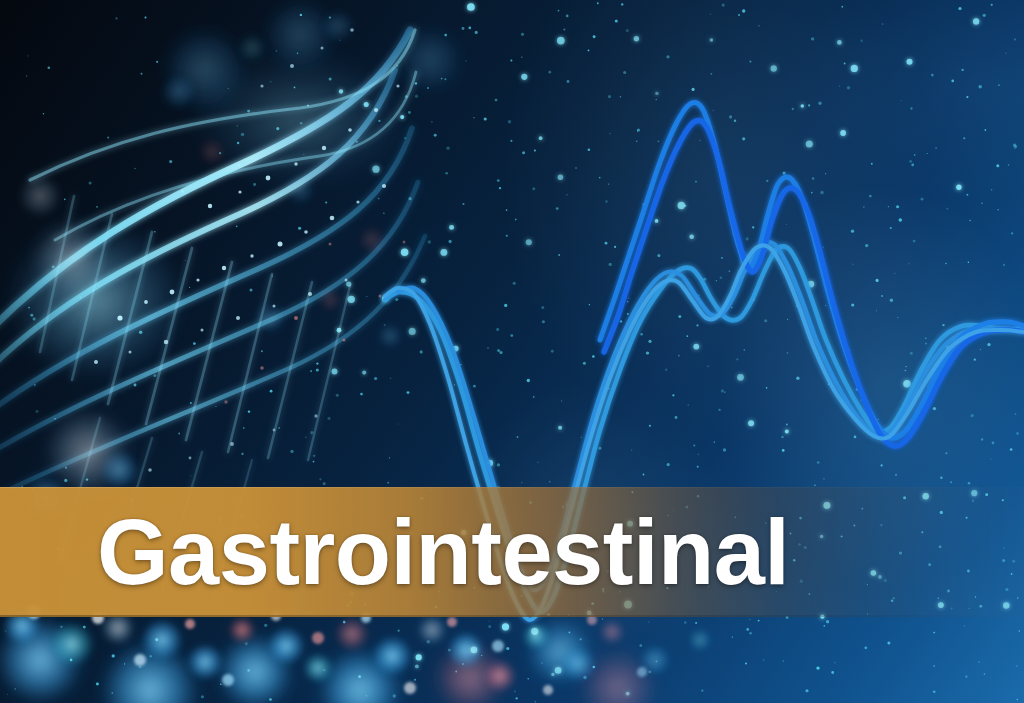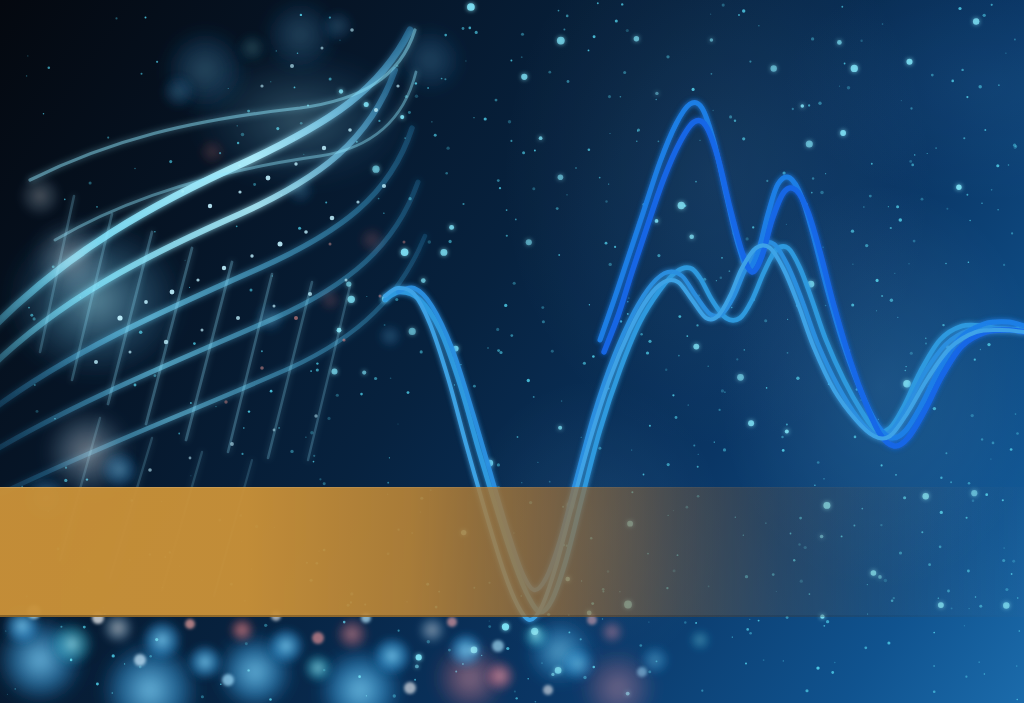--- a/index.html
+++ b/index.html
@@ -1017,14 +1017,15 @@
         <path d="M 604,352 C 606.3,346.0 613.3,329.3 618,316 C 622.7,302.7 627.0,287.3 632,272 C 637.0,256.7 642.7,239.7 648,224 C 653.3,208.3 658.7,191.7 664,178 C 669.3,164.3 675.0,151.3 680,142 C 685.0,132.7 689.7,124.7 694,122 C 698.3,119.3 702.0,120.0 706,126 C 710.0,132.0 714.0,144.3 718,158 C 722.0,171.7 726.0,192.3 730,208 C 734.0,223.7 738.3,241.3 742,252 C 745.7,262.7 748.7,271.3 752,272 C 755.3,272.7 758.7,264.7 762,256 C 765.3,247.3 768.3,230.7 772,220 C 775.7,209.3 780.0,197.0 784,192 C 788.0,187.0 792.0,186.7 796,190 C 800.0,193.3 804.0,201.7 808,212 C 812.0,222.3 815.7,236.3 820,252 C 824.3,267.7 829.0,288.0 834,306 C 839.0,324.0 844.7,343.7 850,360 C 855.3,376.3 861.0,391.7 866,404 C 871.0,416.3 875.3,427.0 880,434 C 884.7,441.0 889.3,445.3 894,446 C 898.7,446.7 903.0,443.7 908,438 C 913.0,432.3 918.3,422.3 924,412 C 929.7,401.7 935.7,387.0 942,376 C 948.3,365.0 954.7,353.3 962,346 C 969.3,338.7 978.0,334.7 986,332 C 994.0,329.3 1003.7,330.0 1010,330 C 1016.3,330.0 1021.7,331.7 1024,332" stroke="#1767E8" stroke-width="5.4" opacity="0.95"></path>
         <path d="M 385,296 C 387.2,294.7 393.2,288.3 398,288 C 402.8,287.7 408.7,288.0 414,294 C 419.3,300.0 424.3,310.0 430,324 C 435.7,338.0 442.0,358.0 448,378 C 454.0,398.0 459.7,421.3 466,444 C 472.3,466.7 479.7,492.7 486,514 C 492.3,535.3 498.7,556.7 504,572 C 509.3,587.3 513.7,598.0 518,606 C 522.3,614.0 526.0,620.0 530,620 C 534.0,620.0 537.7,615.0 542,606 C 546.3,597.0 551.0,582.7 556,566 C 561.0,549.3 566.3,527.0 572,506 C 577.7,485.0 583.7,461.3 590,440 C 596.3,418.7 603.3,396.3 610,378 C 616.7,359.7 623.7,343.3 630,330 C 636.3,316.7 642.3,306.0 648,298 C 653.7,290.0 659.0,284.7 664,282 C 669.0,279.3 673.3,279.0 678,282 C 682.7,285.0 687.3,294.0 692,300 C 696.7,306.0 701.7,315.3 706,318 C 710.3,320.7 714.0,319.7 718,316 C 722.0,312.3 726.0,304.0 730,296 C 734.0,288.0 737.7,276.0 742,268 C 746.3,260.0 751.3,251.3 756,248 C 760.7,244.7 765.3,244.3 770,248 C 774.7,251.7 779.3,260.7 784,270 C 788.7,279.3 793.0,291.0 798,304 C 803.0,317.0 808.0,333.7 814,348 C 820.0,362.3 827.0,378.0 834,390 C 841.0,402.0 849.3,412.3 856,420 C 862.7,427.7 868.3,433.3 874,436 C 879.7,438.7 884.3,440.0 890,436 C 895.7,432.0 901.7,421.7 908,412 C 914.3,402.3 921.0,388.7 928,378 C 935.0,367.3 942.0,355.7 950,348 C 958.0,340.3 967.3,335.0 976,332 C 984.7,329.0 994.0,330.0 1002,330 C 1010.0,330.0 1020.3,331.7 1024,332" stroke="#3FA4E8" stroke-width="4" opacity="0.95"></path>
       </g>
   </svg>
 
   <div id="title-band">
     <div class="band-hairline-top"></div>
     <div class="band-hairline-bottom"></div>
   </div>
 
+  <h1 id="banner-title">Gastrointestinal</h1>
 
 </div>
 
 </body></html>

